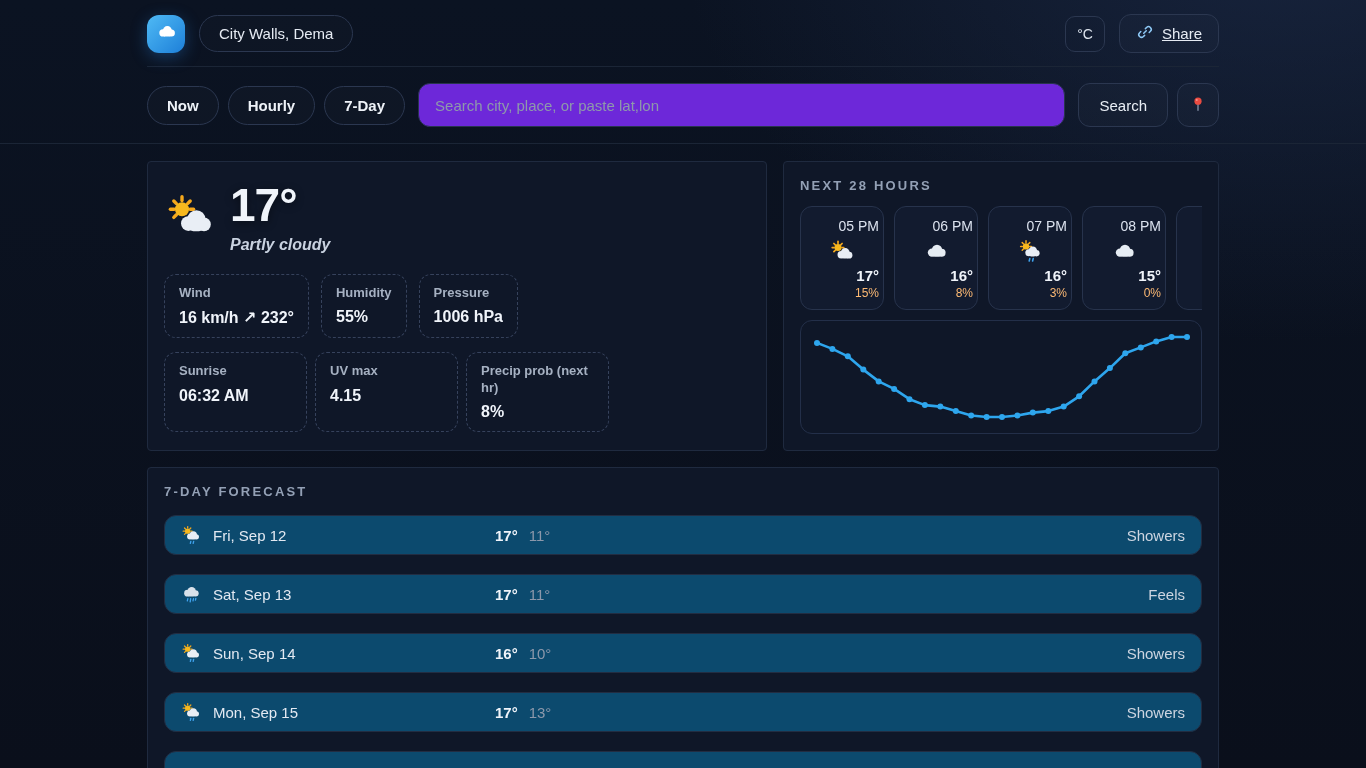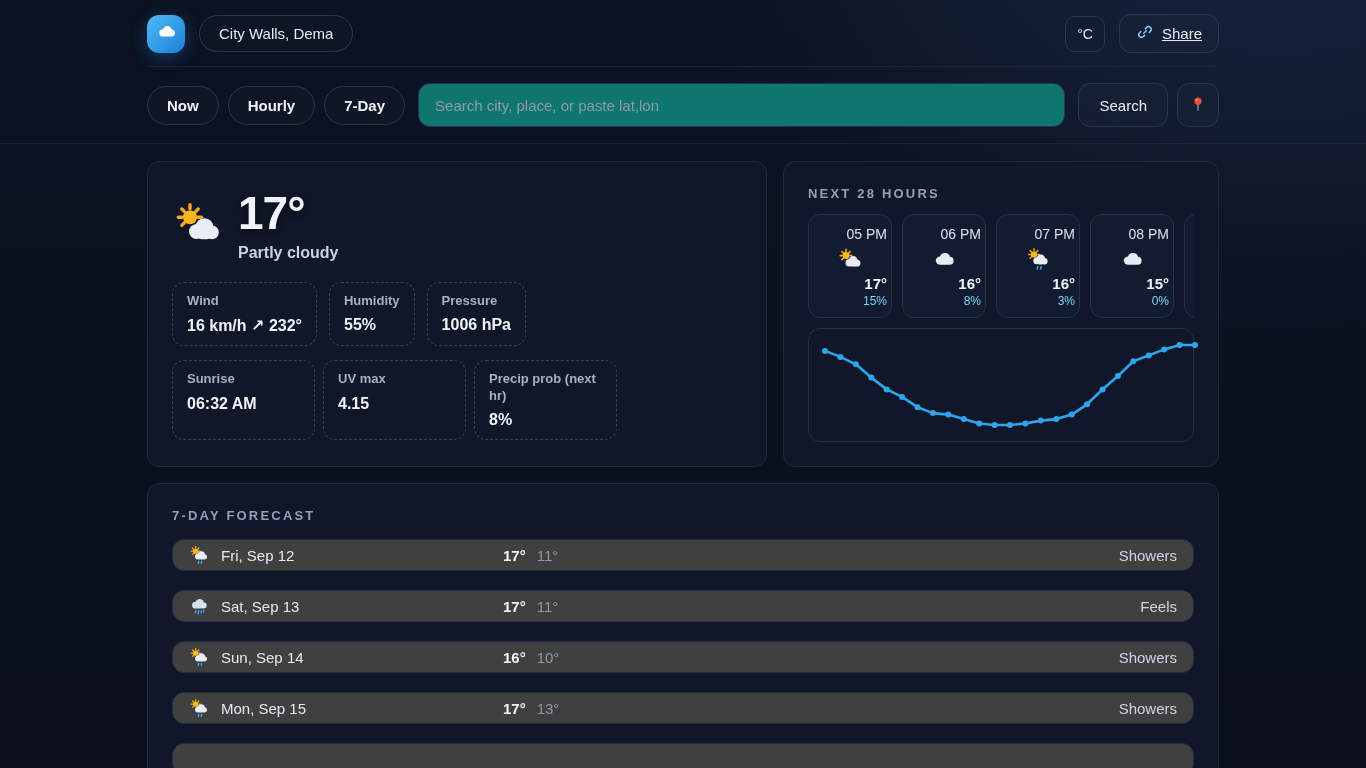--- a/index.html
+++ b/index.html
@@ -31,64 +31,64 @@
   .share-btn { border:1px solid #2b3750; border-radius:12px; padding:8px 16px;
                display:flex; gap:8px; align-items:center; font-size:15px; color:#e6ebf3;
                background:rgba(255,255,255,.015); cursor:pointer;justify-content:flex-end; }
   .share-btn .txt { text-decoration:underline; }
   .share-btn svg { width:18px; height:18px; }
 
   .hrow2 { display:flex; align-items:center; gap:9px; padding:16px 0; }
   .pill { border:1px solid #2b3750; border-radius:999px; padding:10px 19px;
           font-size:15px; font-weight:700; color:#eef2f8; background:rgba(255,255,255,.02); cursor:pointer; }
   .search-input { flex:1; height:44px; border-radius:12px; border:1px solid #28344e;
-                  background:#0f766e; color:#e6ebf3; padding:0 16px; font-size:15px; outline:none; margin-left:4px; }
+                  background:#6d28d9; color:#e6ebf3; padding:0 16px; font-size:15px; outline:none; margin-left:4px; }
   .search-input::placeholder { color:#8e99ab; }
   .search-btn { height:44px; padding:0 20px; border-radius:12px; border:1px solid #2b3750;
                 background:rgba(255,255,255,.02); font-size:15px; color:#e9eef5; margin-left:4px; cursor:pointer; }
   .pin-btn { height:44px; width:42px; flex:0 0 42px; border-radius:12px; border:1px solid #2b3750;
              background:rgba(255,255,255,.02); display:flex; align-items:center; justify-content:center; cursor:pointer; }
   .pin-btn svg { width:18px; height:18px; }
 
   
   main .wrap { margin-top:17px; }
   .grid { display:grid; grid-template-columns:620px 436px; gap:16px; }
-  .card { background:#0f1728; border:1px solid #1f2a3f; border-radius:12px; padding:24px; }
+  .card { background:#0f1728; border:1px solid #1f2a3f; border-radius:4px; padding:16px; }
 
   .cur-head { display:flex; align-items:center; gap:16px; padding:4px 0 0 2px; }
   .cur-icon svg { width:48px; height:48px; }
   .cur-temp { font-size:46px; font-weight:800; color:#f0f4fa; line-height:1; letter-spacing:-1px;
               text-shadow:0 2px 8px rgba(0,0,0,.45); }
-  .cur-cond { font-size:16px; font-weight:700; color:#c9d2e0; margin-top:8px; }
+  .cur-cond { font-size:16px; font-weight:700; color:#c9d2e0; margin-top:8px;font-style:italic; }
 
   .stats { display:flex; gap:12px; margin-top:20px; }
   .stats.r2 { gap:8px; margin-top:14px; }
   .stat { border:1.5px dashed #36425c; border-radius:12px; padding:10px 14px; }
   .stats.r2 .stat { flex:0 0 143px; }
   .stat .lbl { font-size:13px; font-weight:700; color:#a6b1c2; line-height:1.25; }
   .stat .val { font-size:16px; font-weight:700; color:#f0f4fa; margin-top:7px; }
 
   .sec-title { font-size:13px; font-weight:700; letter-spacing:2.2px; color:#93a0b5; }
 
   .hours { display:flex; gap:10px; margin-top:13px; overflow:hidden; }
   .hour { flex:0 0 84px; border:1px solid #27334c; border-radius:12px; background:#121b2f;
           text-align:right; padding:11px 4px 9px; cursor:pointer; }
   .hour .time { font-size:14px; color:#dbe2ee; white-space:nowrap; }
   .hour .hicon { margin:5px auto 4px; width:24px; height:24px; }
   .hour .hicon svg { width:24px; height:24px; }
   .hour .htemp { font-size:15px; font-weight:800; color:#f0f4fa; }
-  .hour .hprec { font-size:12px; color:#7dd3fc; margin-top:2px; }
+  .hour .hprec { font-size:12px; color:#fdba74; margin-top:2px; }
 
   .chartbox { margin-top:10px; border:1px solid #232f49; border-radius:12px; height:114px; padding:8px; }
   #temp-chart { width:386px; height:96px; display:block; }
 
   .forecast { margin-top:16px; }
   .rows { margin-top:16px; }
-  .frow { display:flex; align-items:center; height:32px; border:1px solid #222d42; border-radius:12px;
-          background:#404040; padding:0 16px; margin-top:19px; cursor:pointer; }
+  .frow { display:flex; align-items:center; height:40px; border:1px solid #222d42; border-radius:12px;
+          background:#0c4a6e; padding:0 16px; margin-top:19px; cursor:pointer; }
   .rows > .frow:first-child { margin-top:0; }
   .ficon { width:20px; height:20px; flex:0 0 20px; }
   .ficon svg { width:20px; height:20px; }
   .fday { font-size:15px; color:#e3e9f2; margin-left:12px; flex:0 0 282px; }
   .ftemps { display:flex; align-items:baseline; gap:11px; font-size:15px; }
   .fmax { font-weight:800; color:#f0f4fa; }
   .fmin { color:#8c98ab; }
   .fcond { margin-left:auto; font-size:15px; color:#cdd5e1; }
 </style>
 </head>

